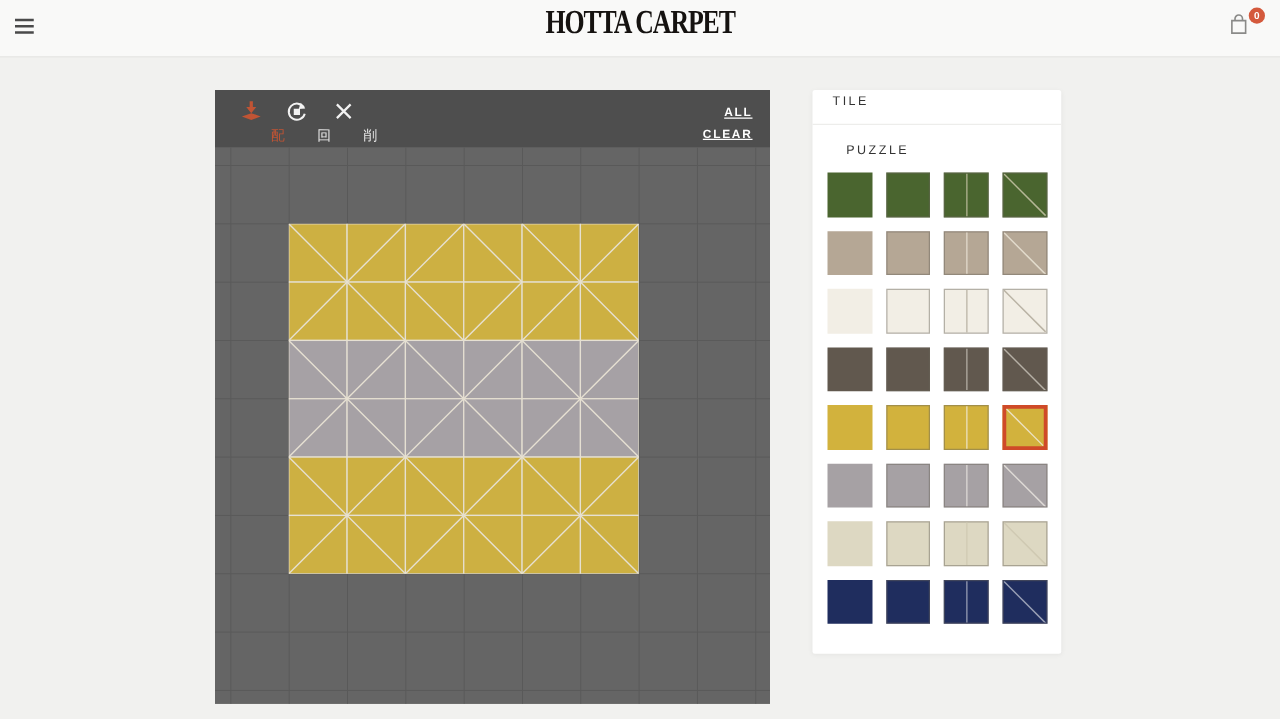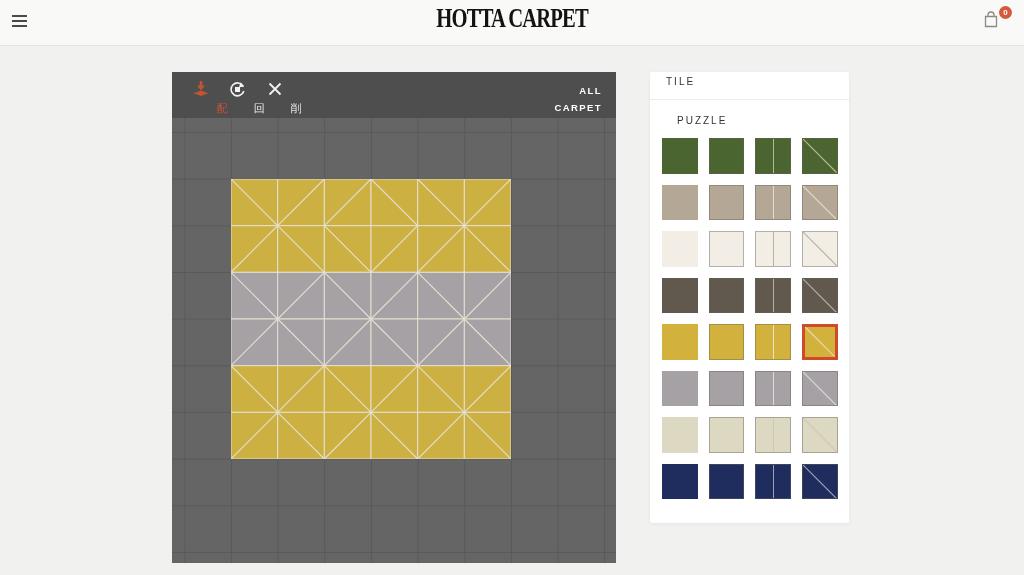--- a/index.html
+++ b/index.html
@@ -42,21 +42,21 @@
     display:flex;align-items:flex-start;padding:7px 14px 0 10px;box-sizing:border-box;
   }
   .tool{
     width:37px;display:flex;flex-direction:column;align-items:center;cursor:pointer;
   }
   .tool .ticon{height:20px;display:flex;align-items:center;justify-content:center;}
   .tool .tlabel{font-size:11px;margin-top:2px;color:#e9e9e9;letter-spacing:.5px;padding-left:44px;}
   .tool.active .tlabel{color:#c05434;}
   .allclear{
     margin-left:auto;text-align:right;color:#fff;font-size:9.5px;font-weight:700;
-    letter-spacing:1.4px;line-height:1.75;padding-top:4px;cursor:pointer;
+    letter-spacing:1.4px;line-height:1.75;padding-top:4px;cursor:pointer;text-decoration:underline;
   }
   .canvas-grid{
     position:absolute;left:0;right:0;top:46px;bottom:0;background:#656565;
     background-image:
       linear-gradient(to right,#595959 1px,transparent 1px),
       linear-gradient(to bottom,#595959 1px,transparent 1px);
     background-size:46.67px 46.67px,46.67px 46.67px;
     background-position:12.3px 0,0 14px;
   }
   .placed{
@@ -139,21 +139,21 @@
       <div class="ticon">
         <svg width="16" height="16" viewBox="0 0 16 16">
           <path d="M2.5 2.5 L13.5 13.5 M13.5 2.5 L2.5 13.5" stroke="#f2f2f2" stroke-width="1.8" fill="none"></path>
         </svg>
       </div>
       <div class="tlabel">削除</div>
     </div>
 
     <div class="allclear">
       <div>ALL</div>
-      <div>CARPET</div>
+      <div>CLEAR</div>
     </div>
   </div>
 
   <div class="canvas-grid">
     <svg class="placed" id="placed-tiles" viewBox="0 0 280 280">
         <rect x="0" y="0" width="46.666666666666664" height="46.666666666666664" fill="#cdb042" stroke="#e6e0d2" stroke-width="1"></rect>
         <line x1="0" y1="0" x2="46.666666666666664" y2="46.666666666666664" stroke="#e6e0d2" stroke-width="1.1"></line>
         <rect x="46.666666666666664" y="0" width="46.666666666666664" height="46.666666666666664" fill="#cdb042" stroke="#e6e0d2" stroke-width="1"></rect>
         <line x1="46.666666666666664" y1="46.666666666666664" x2="93.33333333333333" y2="0" stroke="#e6e0d2" stroke-width="1.1"></line>
         <rect x="93.33333333333333" y="0" width="46.666666666666664" height="46.666666666666664" fill="#cdb042" stroke="#e6e0d2" stroke-width="1"></rect>

